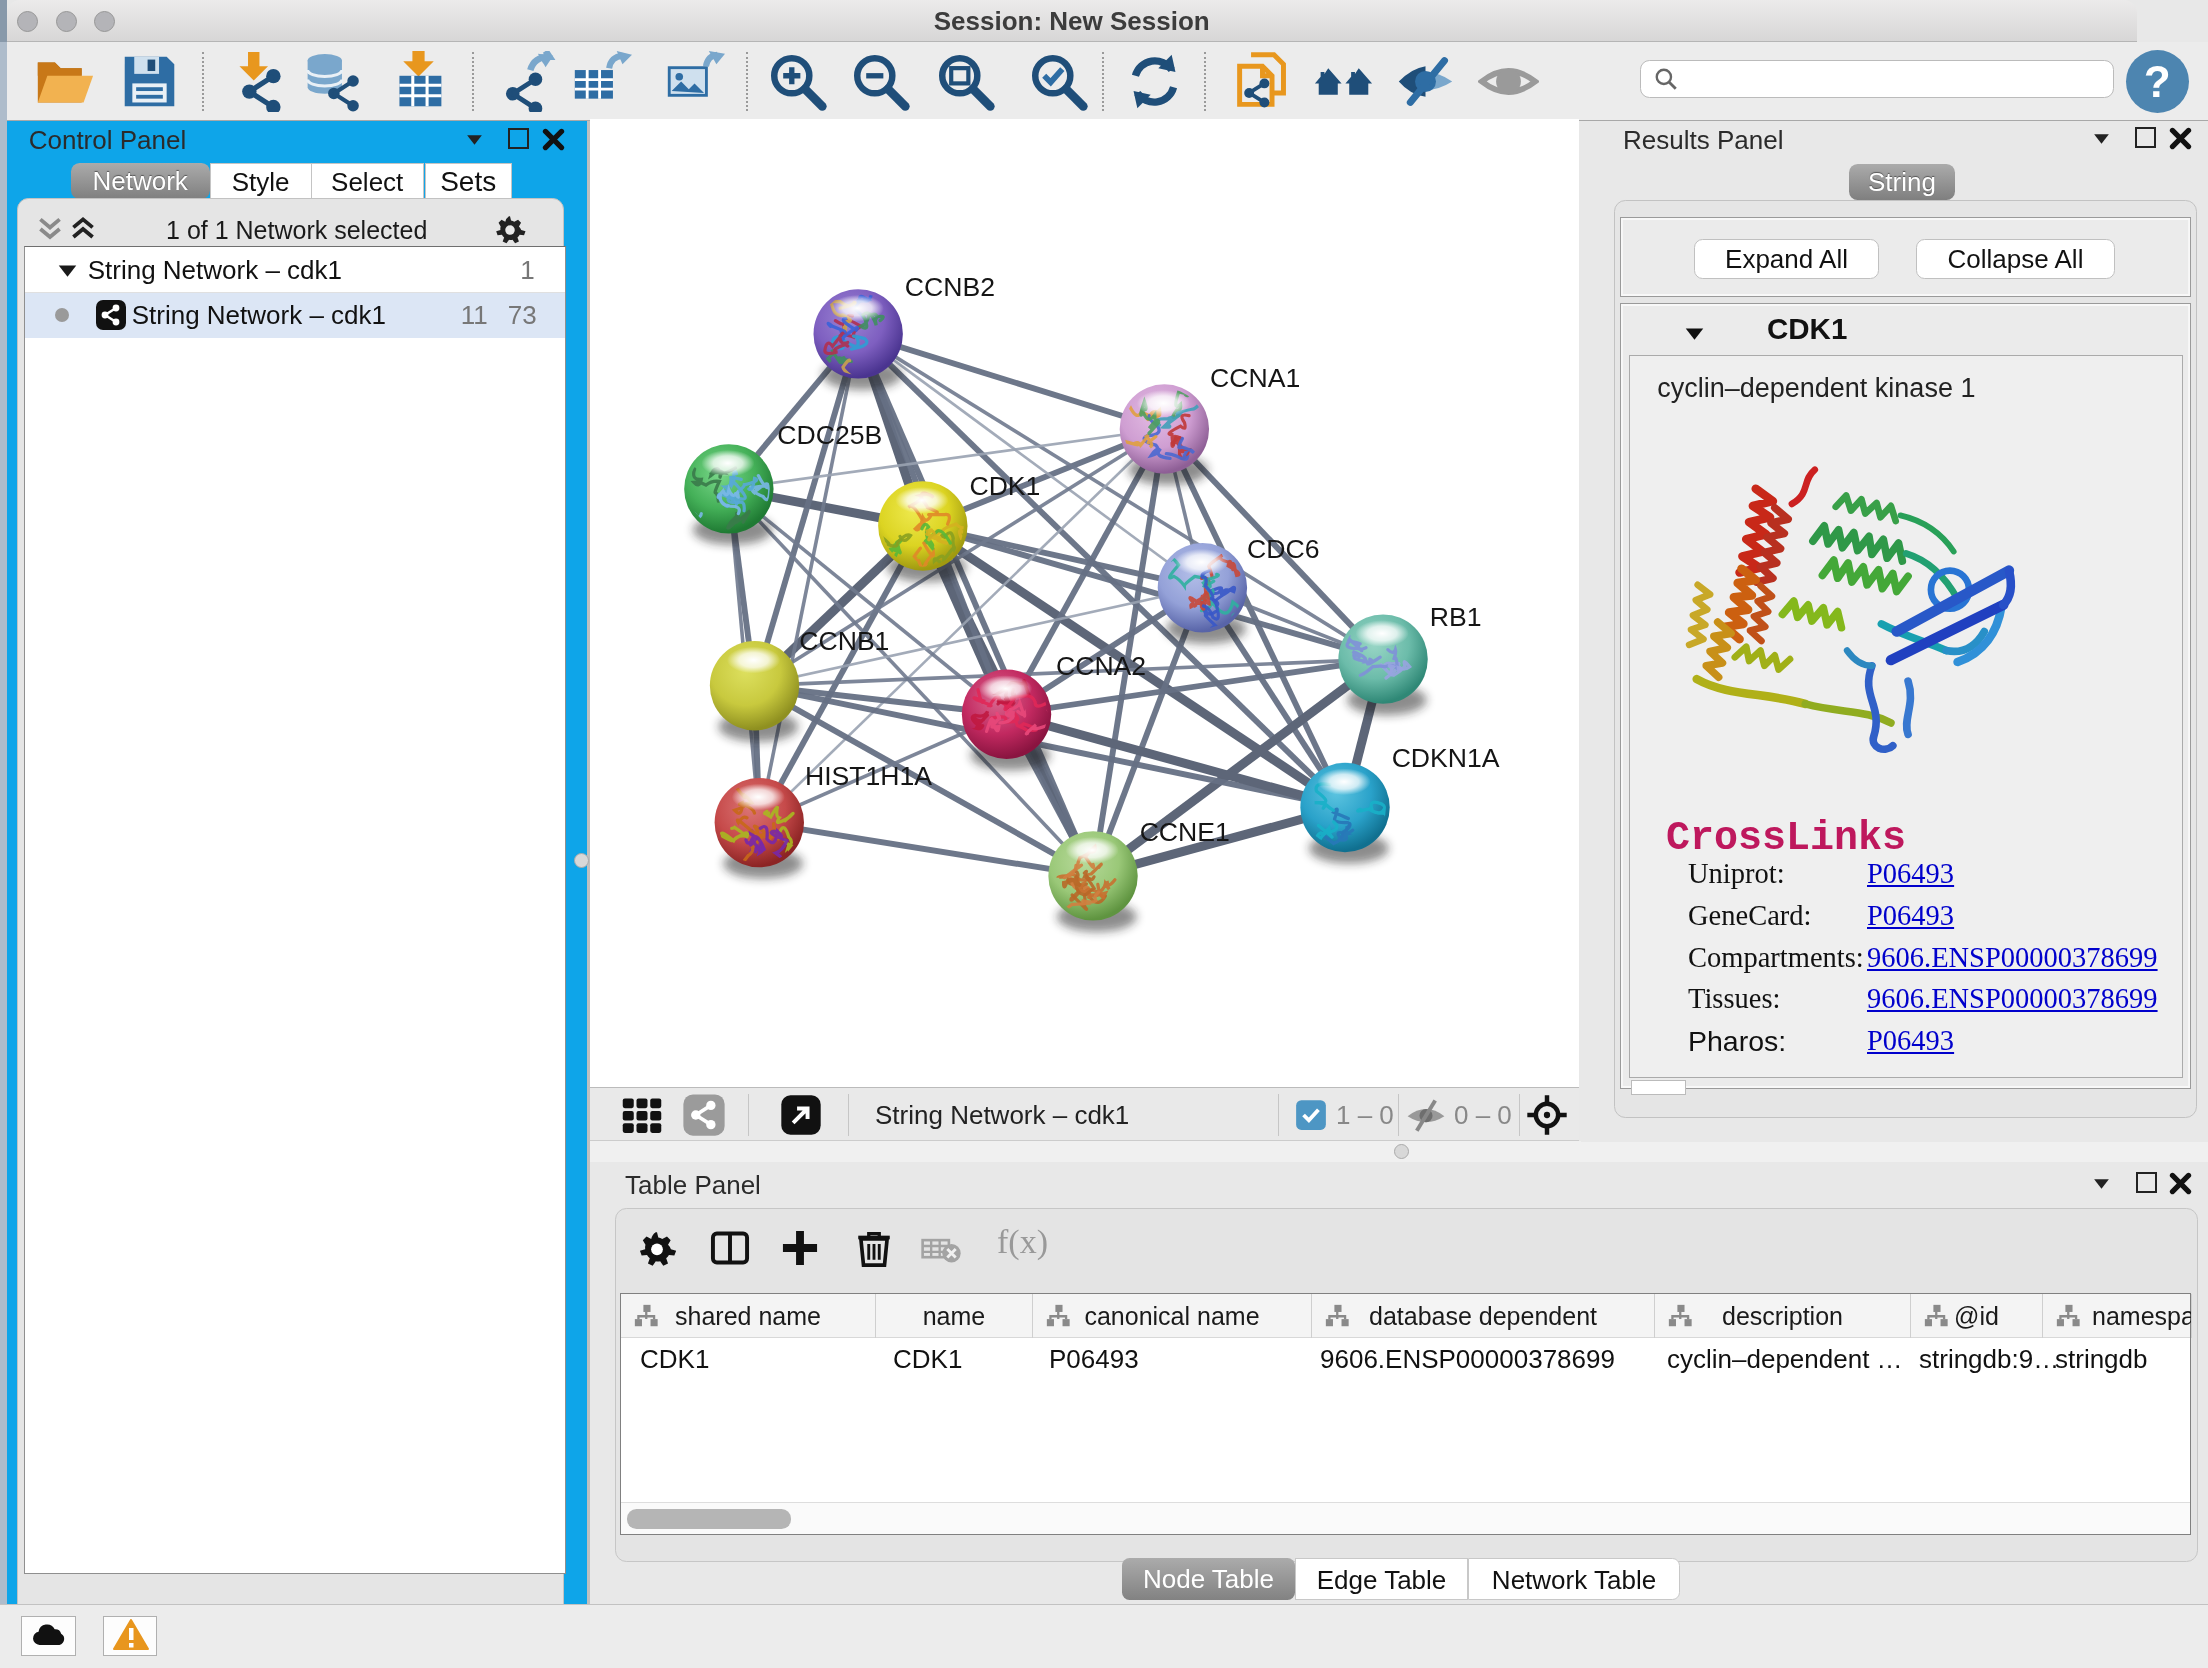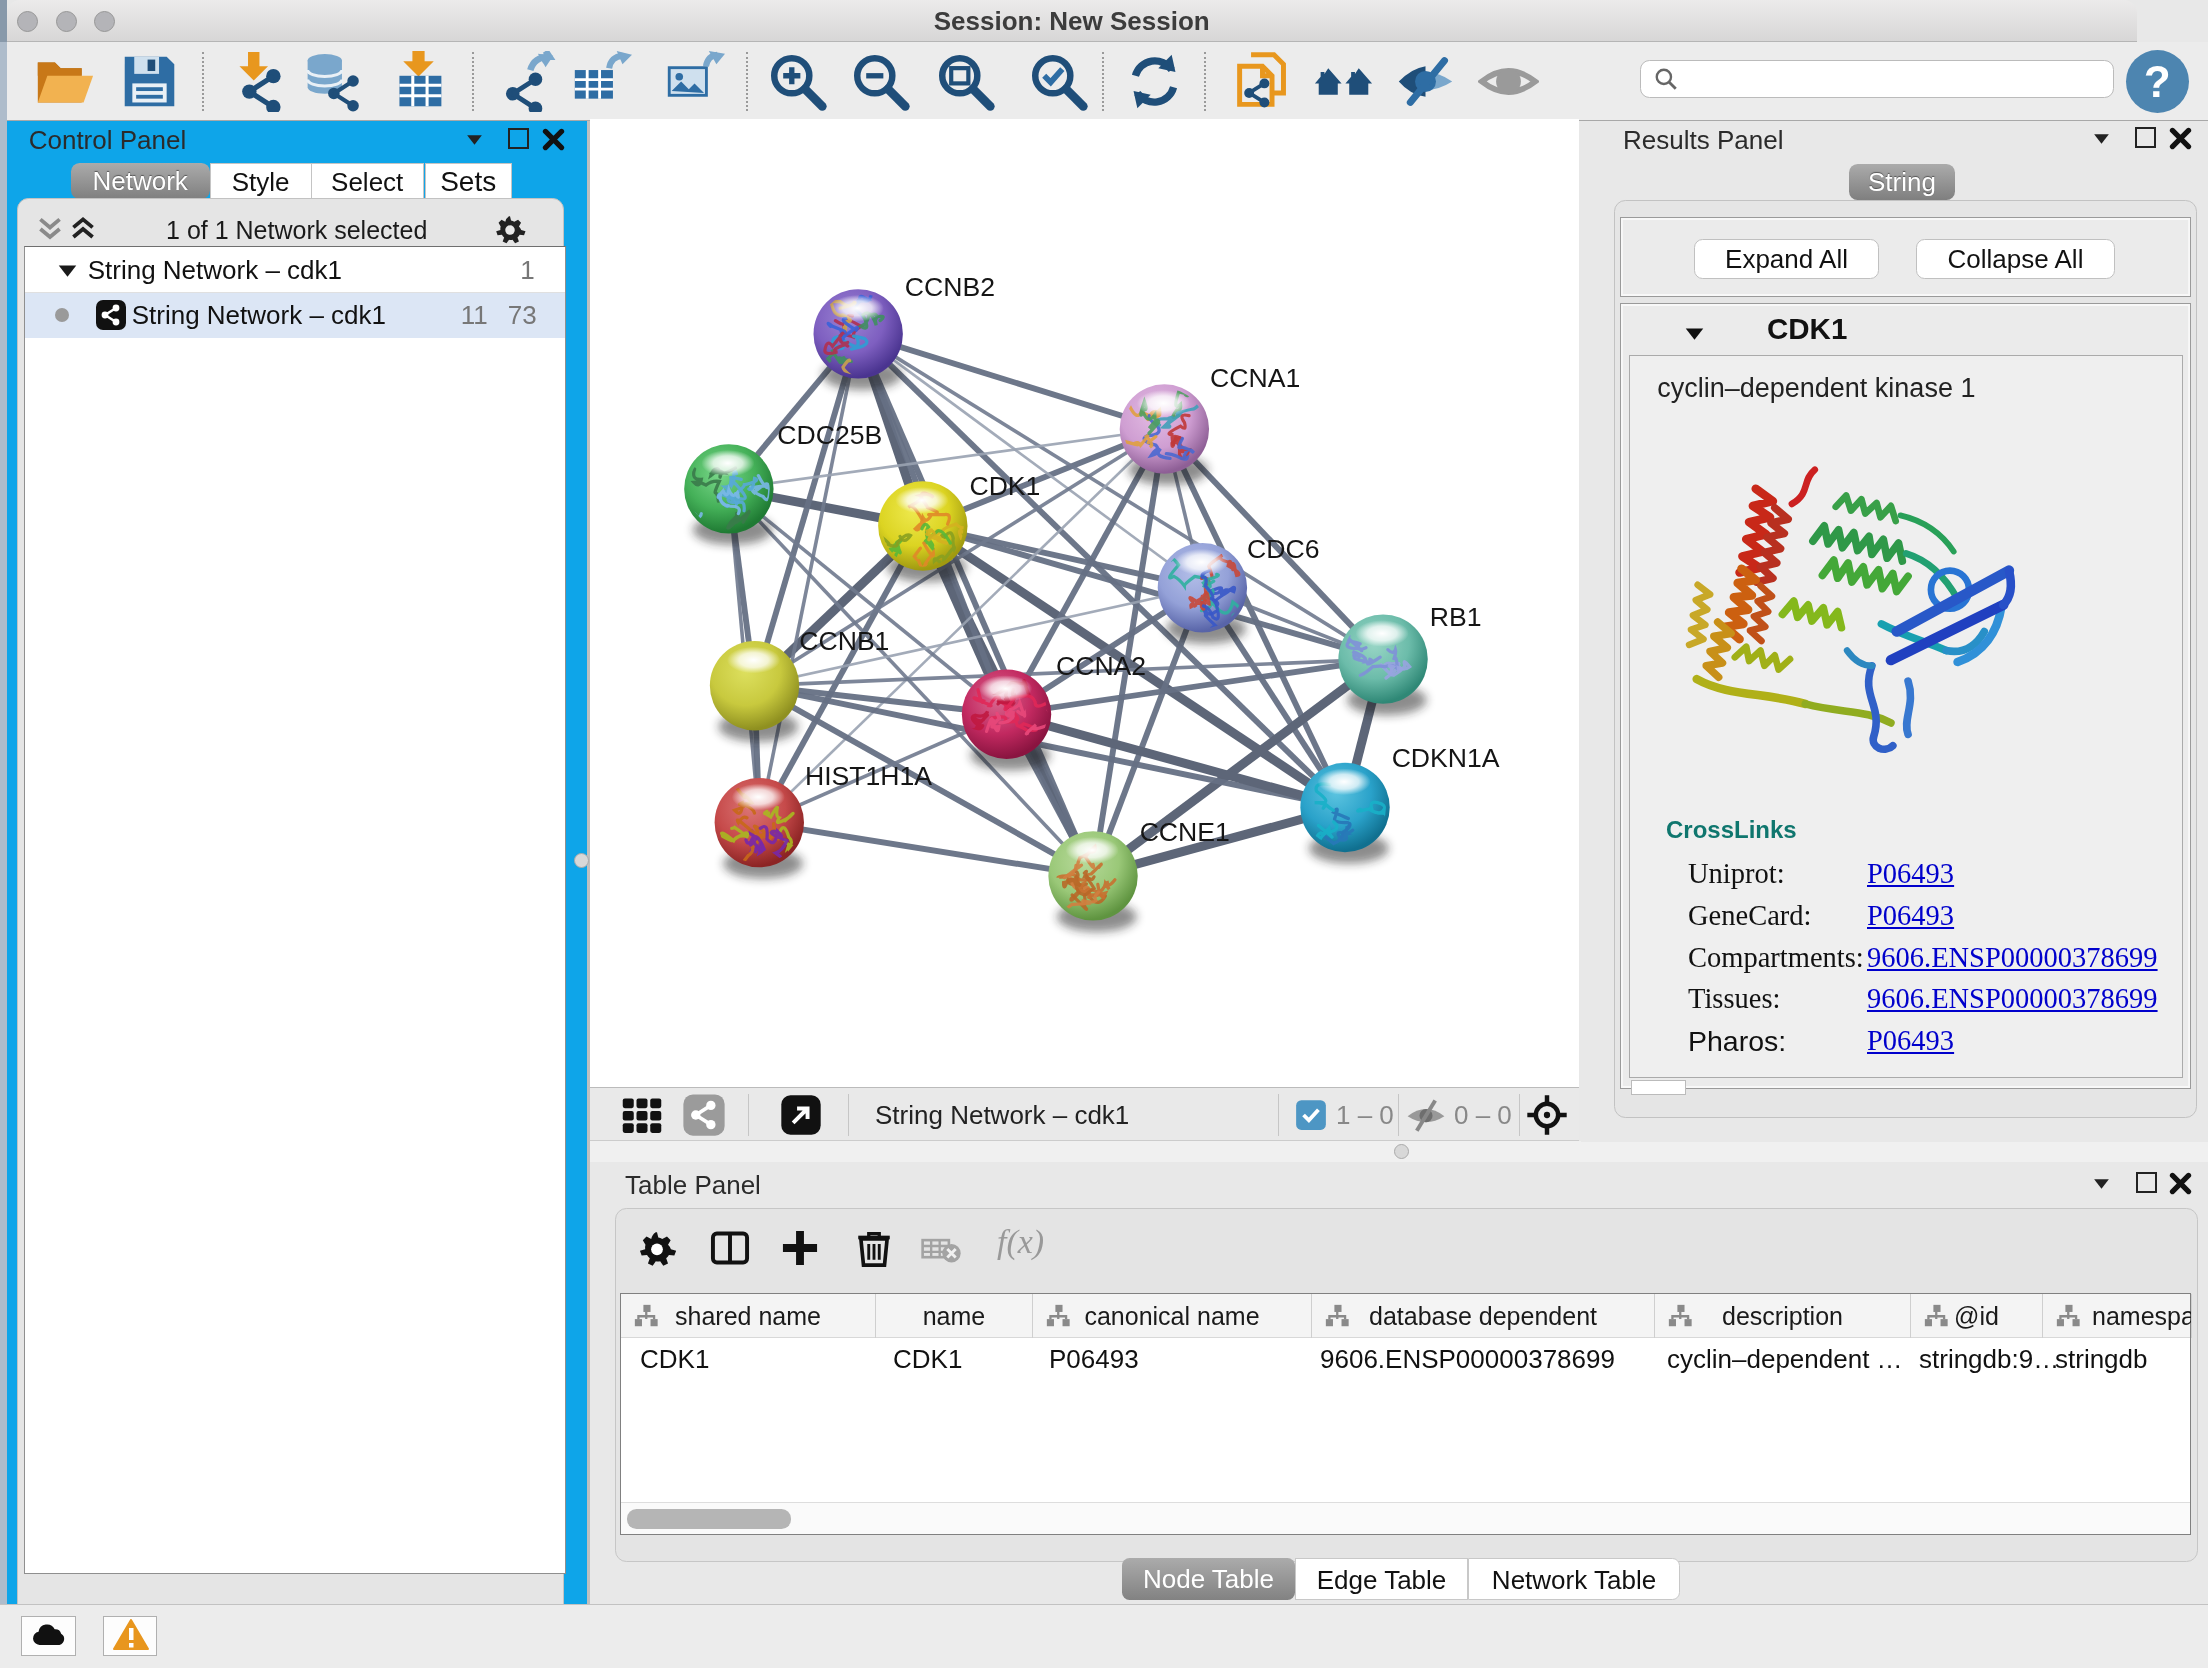--- a/index.html
+++ b/index.html
@@ -644,21 +644,21 @@
       <circle cx="294" cy="132" r="20" stroke="#2874d4" stroke-width="7"></circle>
       <path d="M302 208 C 330 198, 344 176, 348 150" stroke="#3090d8" stroke-width="9"></path>
       <path d="M356 112 L 238 176" stroke="#2858c8" stroke-width="11"></path>
       <path d="M350 148 L 232 206" stroke="#2040c0" stroke-width="11"></path>
       <path d="M356 112 C 360 128, 358 140, 350 148" stroke="#2850c8" stroke-width="9"></path>
       <path d="M212 212 C 200 244, 224 254, 214 286 C 210 298, 226 304, 234 296" stroke="#3060c8" stroke-width="8"></path>
       <path d="M250 228 C 258 252, 244 268, 250 284" stroke="#3878d0" stroke-width="8"></path>
       <path d="M186 196 C 196 210, 206 212, 212 212" stroke="#2c88c0" stroke-width="7"></path>
     </g>
   </svg>
-<div class="abs" style="left:1666px;top:816px;font-family:Liberation Sans, sans-serif;font-size:24px;font-weight:700;color:#0f766e">CrossLinks</div>
+<div class="abs" style="left:1666px;top:816px;font-family:Liberation Mono, monospace;font-size:40px;font-weight:700;color:#be185d">CrossLinks</div>
 <div class="abs" style="left:1688px;top:858px;font-family:'Liberation Serif',serif;font-size:28.5px;color:#111">Uniprot:</div>
 <div class="abs" style="left:1867px;top:858px;font-family:'Liberation Serif',serif;font-size:28.5px;color:#0000cc;text-decoration:underline">P06493</div>
 <div class="abs" style="left:1688px;top:900px;font-family:'Liberation Serif',serif;font-size:28.5px;color:#111">GeneCard:</div>
 <div class="abs" style="left:1867px;top:900px;font-family:'Liberation Serif',serif;font-size:28.5px;color:#0000cc;text-decoration:underline">P06493</div>
 <div class="abs" style="left:1688px;top:942px;font-family:'Liberation Serif',serif;font-size:28.5px;color:#111">Compartments:</div>
 <div class="abs" style="left:1867px;top:942px;font-family:'Liberation Serif',serif;font-size:28.5px;color:#0000cc;text-decoration:underline">9606.ENSP00000378699</div>
 <div class="abs" style="left:1688px;top:983px;font-family:'Liberation Serif',serif;font-size:28.5px;color:#111">Tissues:</div>
 <div class="abs" style="left:1867px;top:983px;font-family:'Liberation Serif',serif;font-size:28.5px;color:#0000cc;text-decoration:underline">9606.ENSP00000378699</div>
 <div class="abs" style="left:1688px;top:1025px;font-family:Liberation Sans, sans-serif;font-size:28.5px;color:#111">Pharos:</div>
 <div class="abs" style="left:1867px;top:1025px;font-family:'Liberation Serif',serif;font-size:28.5px;color:#0000cc;text-decoration:underline">P06493</div>
@@ -690,21 +690,21 @@
         <path d="M12 13 v12 M16 13 v12 M20 13 v12" stroke="#111" stroke-width="2.2"></path>
       </svg></div>
 <div class="abs" style="left:330px;top:65px;width:42px;height:42px"><svg viewBox="0 0 32 32">
         <g opacity="0.45">
           <rect x="2" y="10" width="20" height="13" fill="none" stroke="#555" stroke-width="2"></rect>
           <path d="M2 14.5 h20 M2 19 h20 M8.5 10 v13 M15 10 v13" stroke="#555" stroke-width="1.8"></path>
           <circle cx="24" cy="20" r="7" fill="#555"></circle>
           <path d="M20.8 16.8 l6.4 6.4 M27.2 16.8 l-6.4 6.4" stroke="#fff" stroke-width="2.2"></path>
         </g>
       </svg></div>
-<div class="abs" style="left:407px;top:61px;font-family:'Liberation Serif',serif;font-style:italic;font-size:34px;color:#999">f(x)</div>
+<div class="abs" style="left:407px;top:61px;font-family:'Liberation Serif',serif;font-size:34px;color:#999">f(x)</div>
 <div class="abs" style="left:30px;top:131px;width:1571px;height:242px;background:#fff;border:1.9px solid #808080">
 <div style="position:relative;height:44px;background:#f4f4f4;border-bottom:1px solid #d8d8d8">
 <div style="position:absolute;left:0px;top:0;width:255px;height:44px;border-right:1px solid #cfcfcf;overflow:hidden;white-space:nowrap">
           <span style="position:absolute;left:11.4px;top:7.6px"><svg viewBox="0 0 20 20" width="28.5" height="28.5" style="vertical-align:-7.6px">
               <g fill="#8a8a8a">
                 <rect x="8" y="2" width="5" height="5"></rect>
                 <rect x="2" y="12" width="5" height="5"></rect>
                 <rect x="13" y="12" width="5" height="5"></rect>
                 <path d="M10 7 v3 M4.5 12 v-2 h11 v2 M10 10 v2" stroke="#8a8a8a" stroke-width="1.6" fill="none"></path>
               </g>

